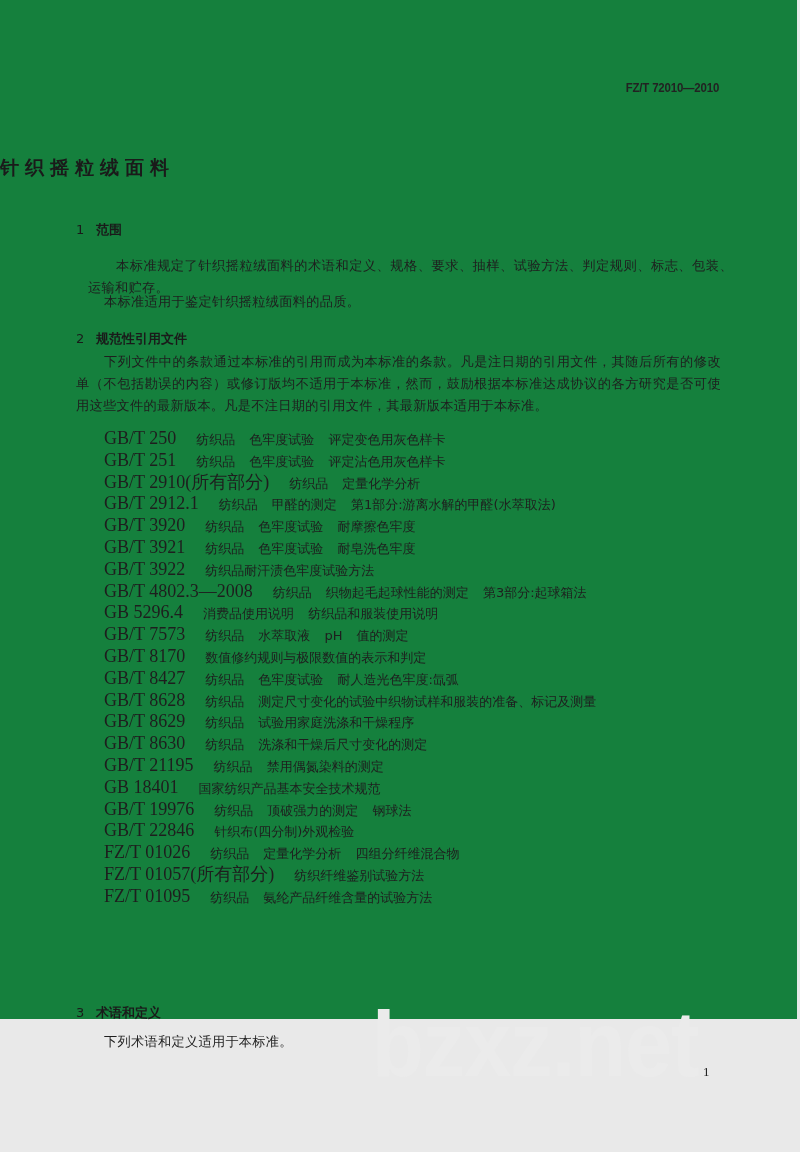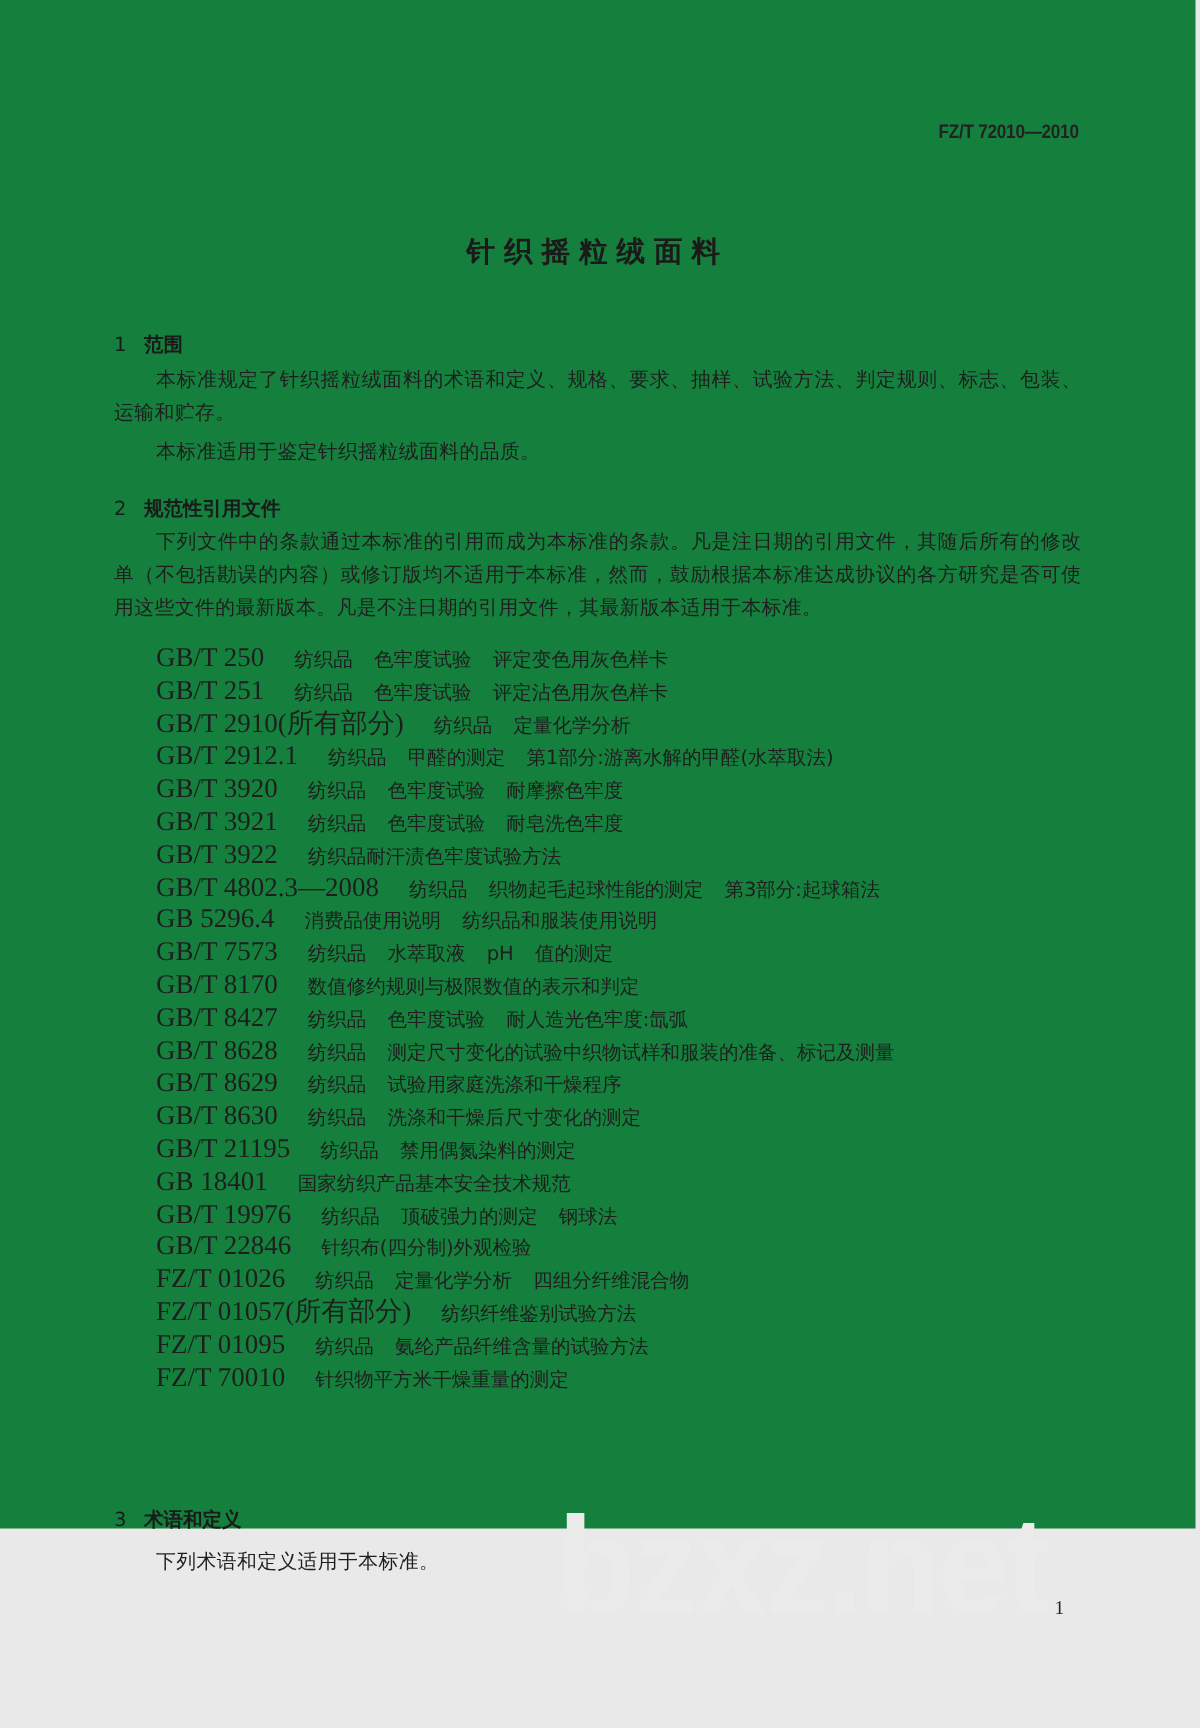--- a/index.html
+++ b/index.html
@@ -33,21 +33,20 @@
       letter-spacing: -0.2px;
       color: #222;
       transform: scaleX(0.88);
       transform-origin: right center;
     }
     .doc-title {
       position: absolute;
       top: 155px;
       left: 0;
       width: 797px;
-      text-align: center;
       font-family: "DejaVu Sans", sans-serif;
       font-weight: bold;
       font-size: 19px;
       letter-spacing: 6px;
       color: #1a1a1a;
     }
     .section-heading {
       position: absolute;
       left: 76px;
       font-family: "DejaVu Sans", sans-serif;
@@ -134,21 +133,21 @@
 
   <div class="content">
 
     <div class="std-code">FZ/T 72010—2010</div>
 
     <div class="doc-title">针织摇粒绒面料</div>
 
     <div class="section-heading" style="top:221px;">
       <span class="num">1</span><span>范围</span>
     </div>
-    <p class="para" style="top:243px; margin:0;">本标准规定了针织摇粒绒面料的术语和定义、规格、要求、抽样、试验方法、判定规则、标志、包装、运输和贮存。</p>
+    <p class="para" style="top:243px; margin:12px;">本标准规定了针织摇粒绒面料的术语和定义、规格、要求、抽样、试验方法、判定规则、标志、包装、运输和贮存。</p>
     <p class="para" style="top:291px; margin:0;">本标准适用于鉴定针织摇粒绒面料的品质。</p>
 
     <div class="section-heading" style="top:330px;">
       <span class="num">2</span><span>规范性引用文件</span>
     </div>
     <p class="para" style="top:351px; margin:0;">下列文件中的条款通过本标准的引用而成为本标准的条款。凡是注日期的引用文件，其随后所有的修改单（不包括勘误的内容）或修订版均不适用于本标准，然而，鼓励根据本标准达成协议的各方研究是否可使用这些文件的最新版本。凡是不注日期的引用文件，其最新版本适用于本标准。</p>
 
     <ul class="ref-list">
       <li class="ref-item"><span class="ref-code">GB/T 250</span><span class="ref-title">纺织品 色牢度试验 评定变色用灰色样卡</span></li>
       <li class="ref-item"><span class="ref-code">GB/T 251</span><span class="ref-title">纺织品 色牢度试验 评定沾色用灰色样卡</span></li>
@@ -165,21 +164,20 @@
       <li class="ref-item"><span class="ref-code">GB/T 8628</span><span class="ref-title">纺织品 测定尺寸变化的试验中织物试样和服装的准备、标记及测量</span></li>
       <li class="ref-item"><span class="ref-code">GB/T 8629</span><span class="ref-title">纺织品 试验用家庭洗涤和干燥程序</span></li>
       <li class="ref-item"><span class="ref-code">GB/T 8630</span><span class="ref-title">纺织品 洗涤和干燥后尺寸变化的测定</span></li>
       <li class="ref-item"><span class="ref-code">GB/T 21195</span><span class="ref-title">纺织品 禁用偶氮染料的测定</span></li>
       <li class="ref-item"><span class="ref-code">GB 18401</span><span class="ref-title">国家纺织产品基本安全技术规范</span></li>
       <li class="ref-item"><span class="ref-code">GB/T 19976</span><span class="ref-title">纺织品 顶破强力的测定 钢球法</span></li>
       <li class="ref-item"><span class="ref-code">GB/T 22846</span><span class="ref-title">针织布(四分制)外观检验</span></li>
       <li class="ref-item"><span class="ref-code">FZ/T 01026</span><span class="ref-title">纺织品 定量化学分析 四组分纤维混合物</span></li>
       <li class="ref-item"><span class="ref-code">FZ/T 01057(所有部分)</span><span class="ref-title">纺织纤维鉴别试验方法</span></li>
       <li class="ref-item"><span class="ref-code">FZ/T 01095</span><span class="ref-title">纺织品 氨纶产品纤维含量的试验方法</span></li>
-      <li class="ref-item"><span class="ref-code">FZ/T 70010</span><span class="ref-title">针织物平方米干燥重量的测定</span></li>
     </ul>
 
     <div class="section-heading" style="top:1004px;">
       <span class="num">3</span><span>术语和定义</span>
     </div>
     <p class="para" style="top:1031px; margin:0;">下列术语和定义适用于本标准。</p>
 
     <div class="page-number">1</div>
   </div>
 </div>

